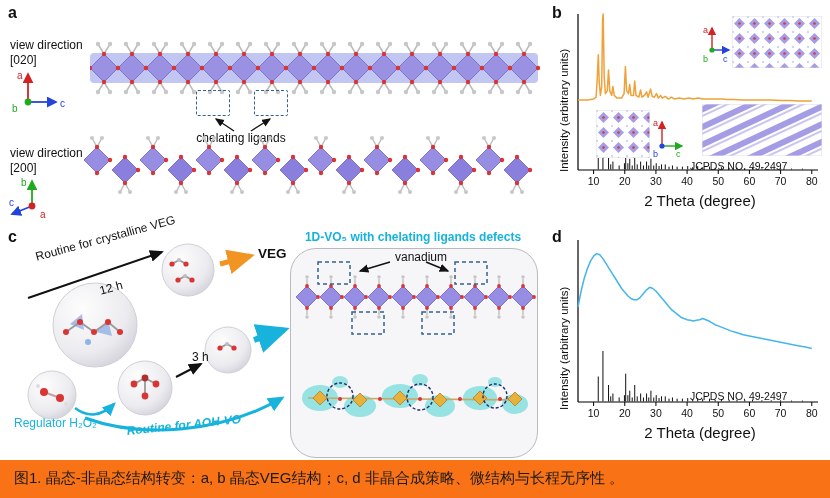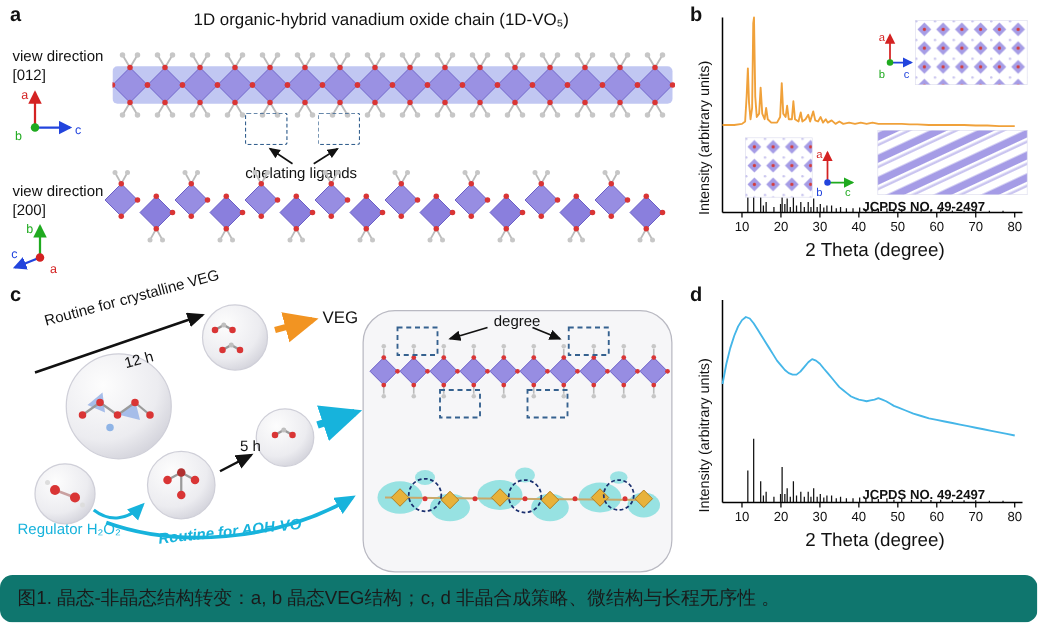--- a/index.html
+++ b/index.html
@@ -3,28 +3,28 @@
 <meta charset="utf-8">
 <style>
   html,body{margin:0;padding:0;background:#fff;}
   .fig{position:relative;width:830px;height:498px;background:#fff;overflow:hidden;
        font-family:"Liberation Sans","DejaVu Sans",sans-serif;color:#111;}
   .abs{position:absolute;}
   .plabel{font-weight:700;font-size:16px;}
   .t135{font-size:13.5px;}
   .t12{font-size:12px;}
   .t11{font-size:15px;}
-  .t105{font-size:10.5px;font-weight:bold;}
+  .t105{font-size:10.5px;}
   .cyan{color:#17b3dc;}
   .nowrap{white-space:nowrap;}
   .vlab{position:absolute;transform:rotate(-90deg);transform-origin:0 0;font-size:11.5px;white-space:nowrap;}
   .dashbox{position:absolute;border:1.5px dashed #35618f;border-radius:2px;}
   .rrect{position:absolute;border:1.5px solid #b9b9c2;background:#f6f6f8;border-radius:26px;}
-  .caption{position:absolute;left:0;top:460px;width:830px;height:38px;background:#0f766e;
-           box-sizing:border-box;padding:9px 0 0 14px;font-size:15px;color:#1a1a1a;border-radius:10px;}
+  .caption{position:absolute;left:0;top:460px;width:830px;height:38px;background:#f97316;
+           box-sizing:border-box;padding:9px 0 0 14px;font-size:15px;color:#1a1a1a;}
   svg text{font-family:"Liberation Sans","DejaVu Sans",sans-serif;}
 </style>
 </head>
 <body>
 
 <div class="fig">
 
   <svg width="0" height="0" style="position:absolute">
     <defs>
       <marker id="mB" markerWidth="9" markerHeight="9" refX="6" refY="3" orient="auto">
@@ -108,24 +108,23 @@
         <line x1="0" y1="4" x2="7" y2="0" stroke="#9a9a9a" stroke-width="2"></line>
         <line x1="7" y1="0" x2="14" y2="4" stroke="#9a9a9a" stroke-width="2"></line>
         <circle cx="0" cy="4" r="2.6" fill="#d93535"></circle>
           <circle cx="14" cy="4" r="2.6" fill="#d93535"></circle>
         <circle cx="7" cy="0" r="2" fill="#bfbfbf"></circle>
       </g>
     </defs>
   </svg>
 
   <div class="abs plabel" style="left:8px;top:4px">a</div>
-  <div class="abs t135 nowrap" style="left:85px;top:8px;width:440px;text-align:center">1D organic-hybrid vanadium oxide chain (1D-VO₅)</div>
 
   <div class="abs t12" style="left:10px;top:38px">view direction</div>
-  <div class="abs t12" style="left:10px;top:53px">[012]</div>
+  <div class="abs t12" style="left:10px;top:53px">[020]</div>
 
   <svg class="abs" style="left:8px;top:62px" width="60" height="52">
     <line x1="20" y1="40" x2="20" y2="12" stroke="#d42222" stroke-width="1.8" marker-end="url(#mR)"></line>
     <line x1="20" y1="40" x2="48" y2="40" stroke="#2244dd" stroke-width="1.8" marker-end="url(#mBl)"></line>
     <circle cx="20" cy="40" r="3.4" fill="#1faa1f"></circle>
     <text x="9" y="17" font-size="10" fill="#d42222">a</text>
     <text x="4" y="50" font-size="10" fill="#1faa1f">b</text>
     <text x="52" y="45" font-size="10" fill="#2244dd">c</text>
   </svg>
 
@@ -318,26 +317,27 @@
     <line x1="176" y1="137" x2="201" y2="124" stroke="#111" stroke-width="2" marker-end="url(#mB)"></line>
     <circle cx="228" cy="110" r="23" fill="url(#sph)" stroke="#cfcfd8"></circle>
     <use href="#gly" x="220" y="104"></use>
     <line x1="254" y1="100" x2="284" y2="90" stroke="#17b3dc" stroke-width="6" marker-end="url(#mC)"></line>
     <path d="M75,168 C 88,178 102,176 114,164" fill="none" stroke="#17b3dc" stroke-width="2.5" marker-end="url(#mC)"></path>
     <path d="M85,178 C 140,198 220,194 282,158" fill="none" stroke="#17b3dc" stroke-width="3" marker-end="url(#mC)"></path>
   </svg>
 
   <div class="abs t12 nowrap" style="left:34px;top:250px;transform:rotate(-15deg);transform-origin:0 0">Routine for crystalline VEG</div>
   <div class="abs t12 nowrap" style="left:98px;top:284px;transform:rotate(-15deg);transform-origin:0 0">12 h</div>
-  <div class="abs nowrap" style="left:258px;top:246px;font-size:13.5px;font-weight:400">VEG</div>
-  <div class="abs t12" style="left:192px;top:350px">5 h</div>
+  <div class="abs nowrap" style="left:258px;top:246px;font-size:13.5px;font-weight:700">VEG</div>
+  <div class="abs t12" style="left:192px;top:350px">3 h</div>
   <div class="abs t12 cyan nowrap" style="left:14px;top:416px;font-weight:400">Regulator H₂O₂</div>
   <div class="abs t12 cyan nowrap" style="left:126px;top:424px;font-style:italic;font-weight:600;transform:rotate(-6deg);transform-origin:0 0">Routine for AOH-VO</div>
 
-  <div class="abs t12" style="left:395px;top:250px">degree</div>
+  <div class="abs t12 cyan nowrap" style="left:288px;top:230px;width:250px;text-align:center;font-weight:600">1D-VO₅ with chelating ligands defects</div>
+  <div class="abs t12" style="left:395px;top:250px">vanadium</div>
 
   <svg class="abs" style="left:290px;top:248px" width="246" height="208">
     <line x1="100" y1="14" x2="70" y2="23" stroke="#111" stroke-width="1.4" marker-end="url(#mB)"></line>
     <line x1="136" y1="14" x2="158" y2="23" stroke="#111" stroke-width="1.4" marker-end="url(#mB)"></line>
     <use href="#cu3" x="6" y="38"></use>
       <use href="#cu3" x="30" y="38"></use>
       <use href="#cu3" x="54" y="38"></use>
       <use href="#cu3" x="78" y="38"></use>
     <use href="#cu3" x="102" y="38"></use>
       <use href="#cu3" x="126" y="38"></use>

